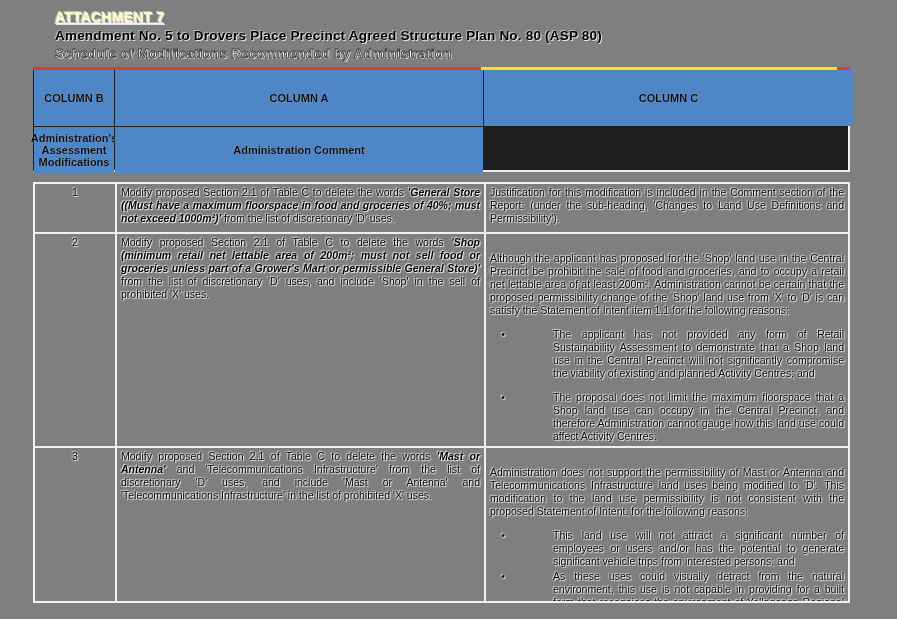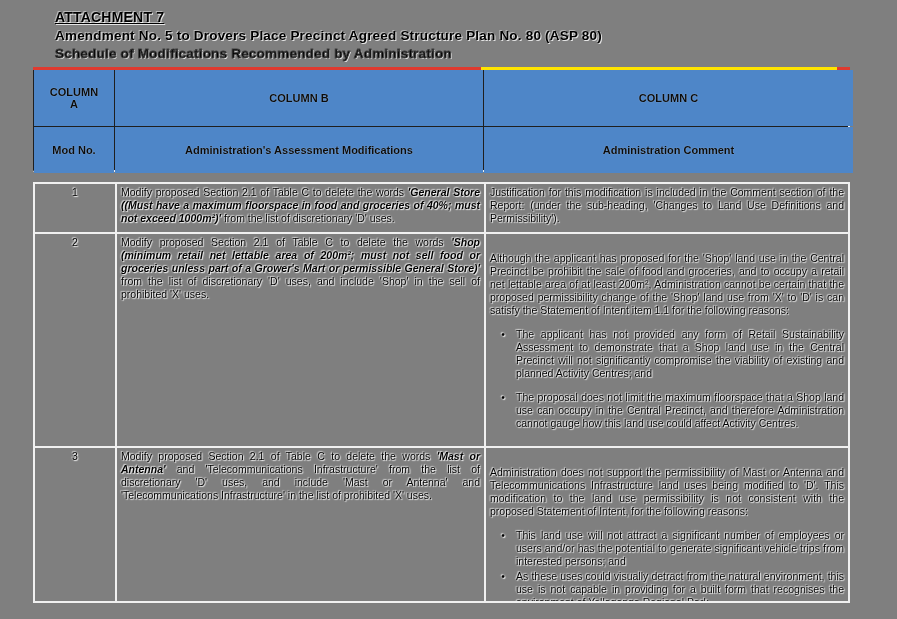--- a/index.html
+++ b/index.html
@@ -5,32 +5,32 @@
   html,body{margin:0;padding:0;}
   body{
     width:897px;height:619px;
     background:#7f7f7f;
     font-family:"Liberation Sans","DejaVu Sans",sans-serif;
     position:relative;
     overflow:hidden;
   }
   .titles{position:absolute;left:55px;top:8px;width:820px;}
   .t1{
-    font-size:14px;font-weight:bold;color:#000000;
+    font-size:14px;font-weight:bold;color:#fef9c3;
     text-decoration:underline;
     letter-spacing:.2px;line-height:19px;
     text-shadow:1px 1px 0 rgba(255,255,255,.8),-1px -1px 0 rgba(255,255,255,.45);
   }
   .t2{
     font-size:13.5px;font-weight:bold;color:#000;
     letter-spacing:.2px;line-height:18px;
     text-shadow:1px 1px 0 rgba(255,255,255,.8),-1px -1px 0 rgba(255,255,255,.45);
   }
   .t3{
-    font-size:13.5px;font-weight:bold;color:#000000;
+    font-size:13.5px;font-weight:bold;color:#ffffff;
     letter-spacing:.2px;line-height:18px;
     -webkit-text-stroke:0.9px #3c3c3c;
     text-shadow:1px 1px 0 rgba(255,255,255,.85);
   }
 
   
   .accent{position:absolute;left:33px;top:67px;width:817px;height:3px;display:flex;}
   .accent .red{width:448px;height:3px;background:#e03a2f;}
   .accent .yellow{width:356px;height:3px;background:#ffe400;}
   .accent .redcap{width:13px;height:3px;background:#e03a2f;}
@@ -82,42 +82,41 @@
     font-size:10.5px;line-height:13px;color:#000;
     text-align:justify;
     text-shadow:0 0 2px rgba(255,255,255,.95),1px 1px 1px rgba(255,255,255,.85),-1px -1px 1px rgba(255,255,255,.6);
   }
   .modno{text-align:center;font-weight:normal;}
   .it{font-style:italic;font-weight:bold;}
   .para{margin:16px 0 11px 0;}
   .bullet{display:flex;margin:0 0 11px 0;}
   .bullet.tight{margin:0 0 2px 0;}
   .bdot{flex:0 0 26px;text-align:center;}
-  .btxt{flex:1;text-align:justify;}
+  .btxt{flex:1;text-align:justify;margin-left:37px;}
 </style>
 </head>
 <body>
 
 <div class="titles">
   <div class="t1">ATTACHMENT 7</div>
   <div class="t2">Amendment No. 5 to Drovers Place Precinct Agreed Structure Plan No. 80 (ASP 80)</div>
   <div class="t3">Schedule of Modifications Recommended by Administration</div>
 </div>
 
 <div class="accent">
   <div class="red"></div>
   <div class="yellow"></div>
   <div class="redcap"></div>
 </div>
 
 <div class="hdr">
+  <div class="hcell">COLUMN B</div>
   <div class="hcell narrow">COLUMN A</div>
-  <div class="hcell">COLUMN B</div>
   <div class="hcell">COLUMN C</div>
-  <div class="hcell">Mod No.</div>
   <div class="hcell">Administration's Assessment Modifications</div>
   <div class="hcell">Administration Comment</div>
 </div>
 
 <div class="tbl">
 
   <div class="trow">
     <div class="tcell modno">1</div>
     <div class="tcell"><span>Modify proposed Section 2.1 of Table C to delete the words </span><span class="it">'General Store ((Must have a maximum floorspace in food and groceries of 40%; must not exceed 1000m²)'</span><span> from the list of discretionary 'D' uses.</span></div>
     <div class="tcell"><span>Justification for this modification is included in the Comment section of the Report: (under the sub-heading, 'Changes to Land Use Definitions and Permissibility').</span></div>

